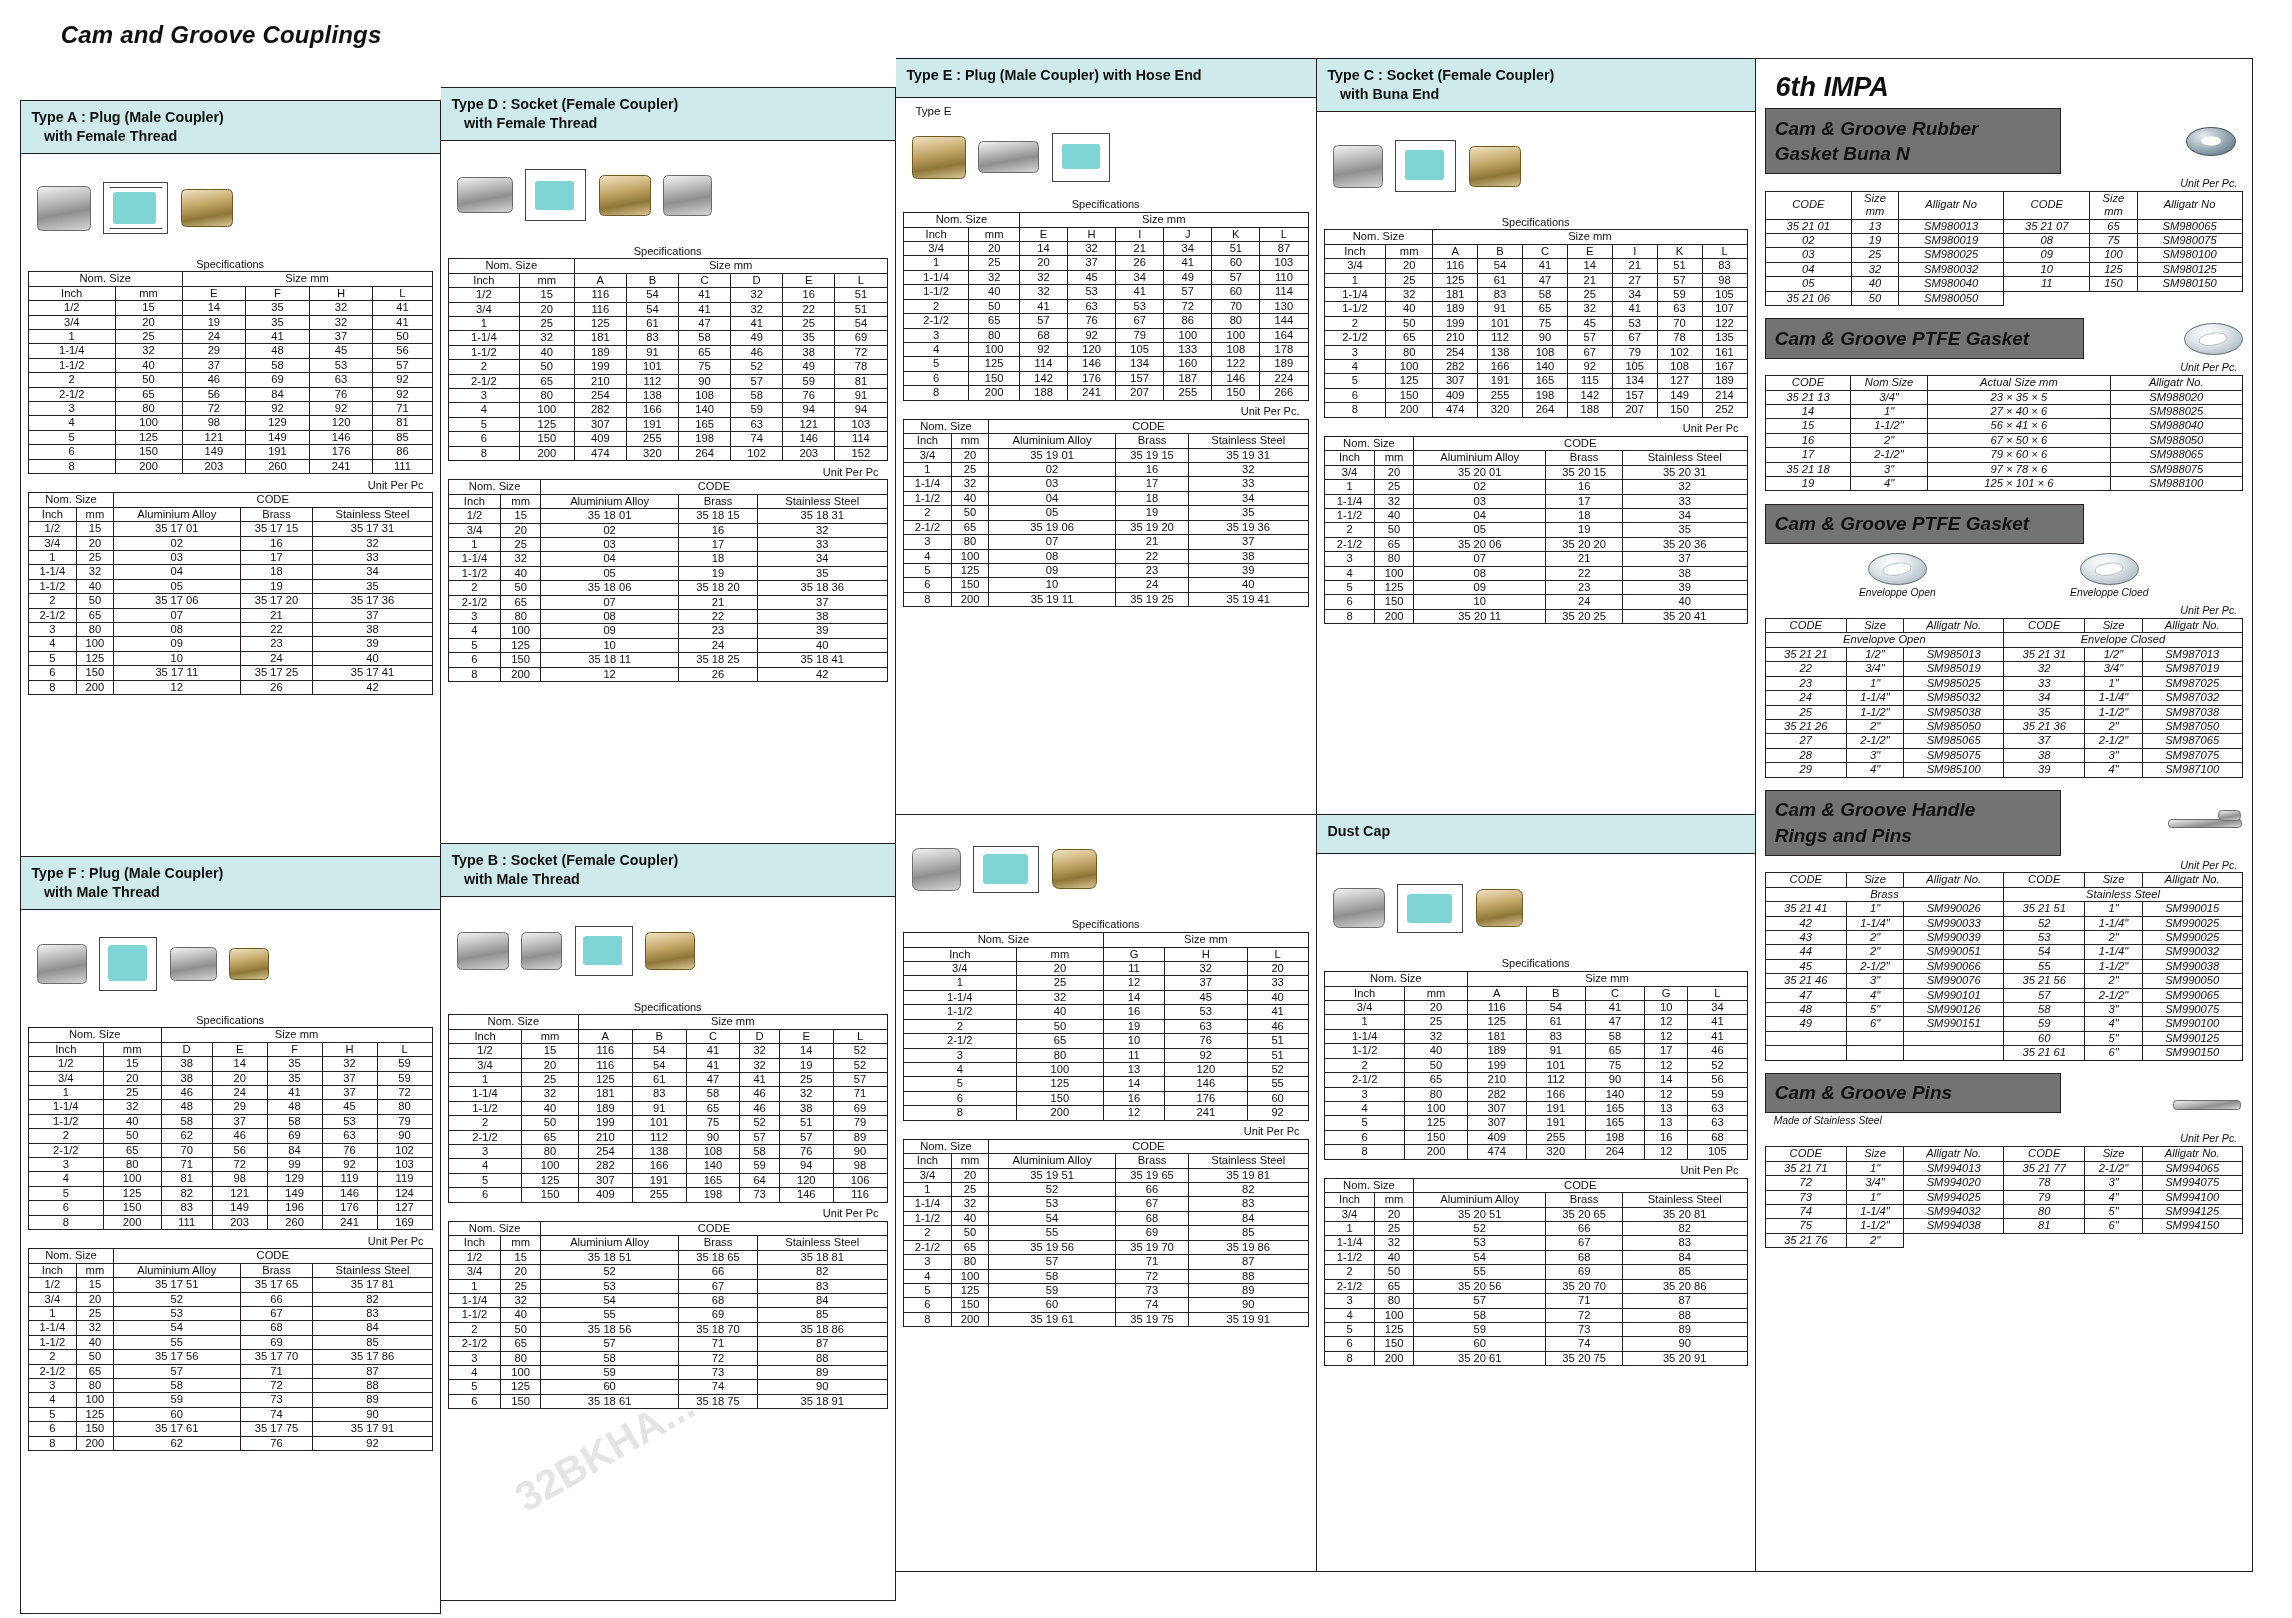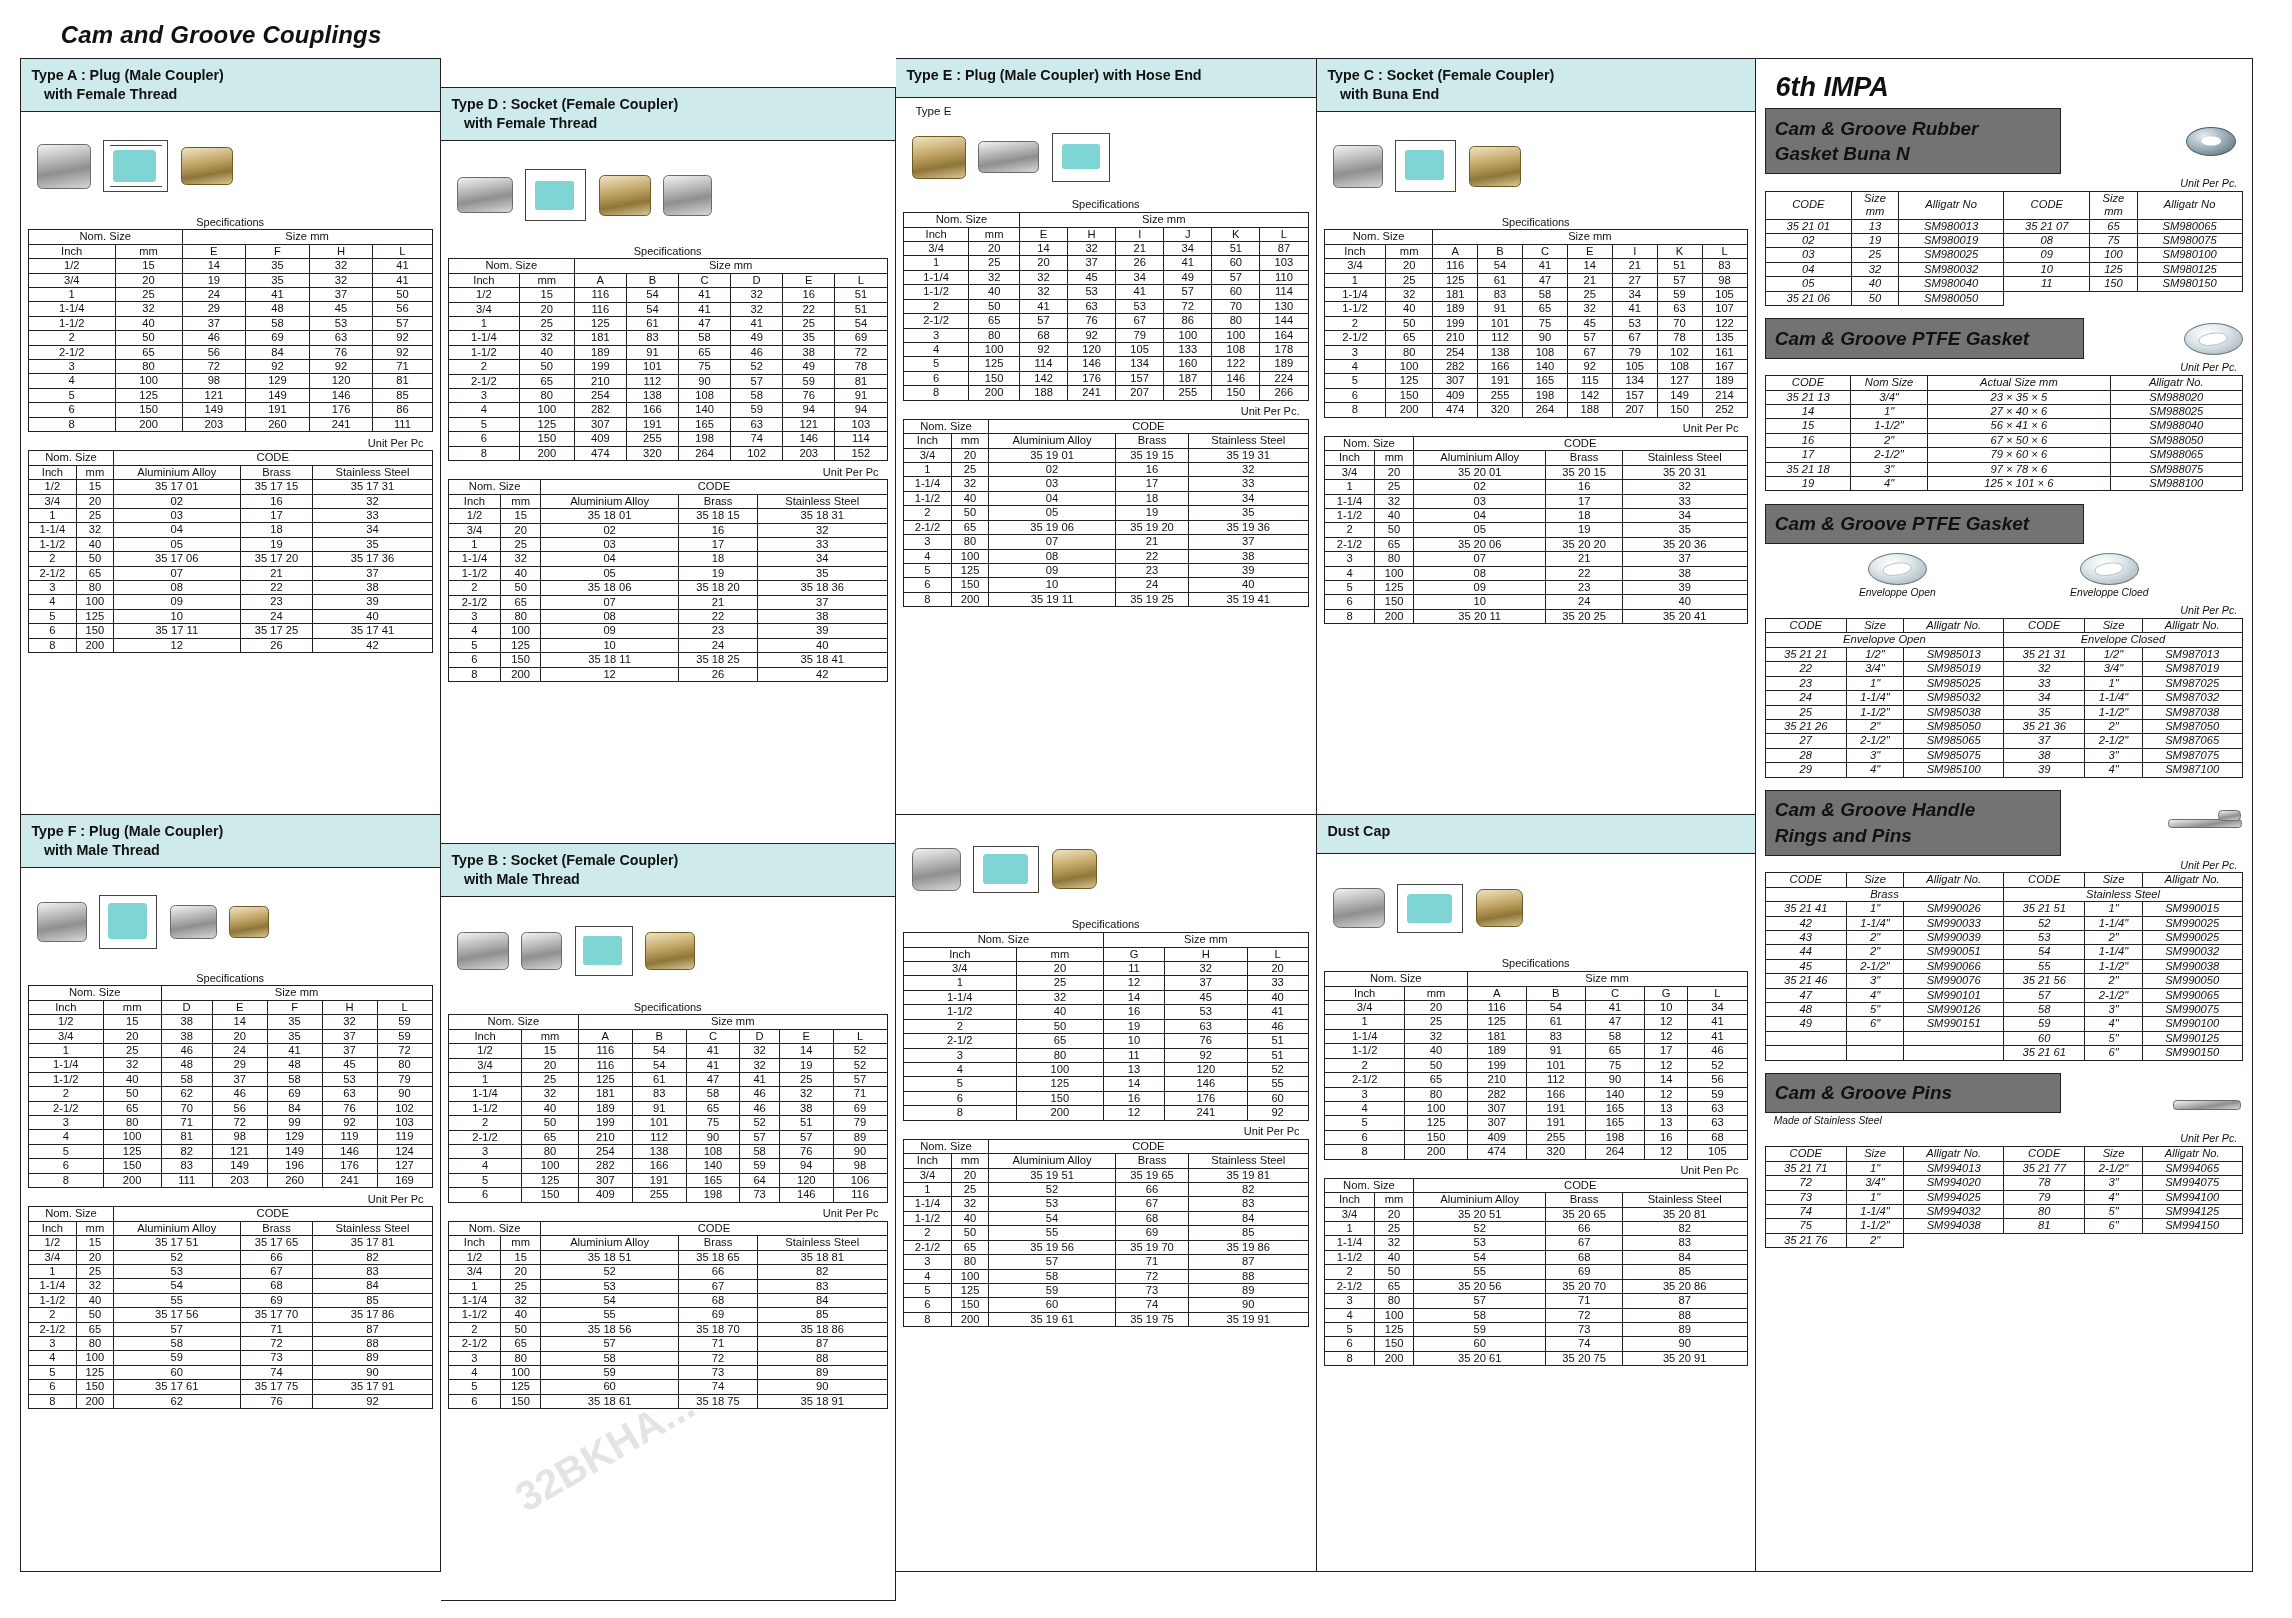--- a/index.html
+++ b/index.html
@@ -85,21 +85,21 @@
 <div id="page">
 
   <div class="pg-header">
     <div class="pg-title">Cam and Groove Couplings</div>
   </div>
 
   <div class="sheet">
 
     <div class="col colwrap" style="width:421px;">
 
-      <div class="panel" style="height:757px;">
+      <div class="panel" style="height:757px;margin-top:42px;">
         <div class="phead">
           <div>Type A : Plug (Male Coupler)</div>
           <div style="padding-left:12.5px">with Female Thread</div>
         </div>
         <div class="pbody">
           <div class="figrow">
             <div class="metal" style="width:52px;height:43px;border-radius:5.4px;"></div>
             <div class="diag" style="width:63px;height:50px;">
               <div class="teal" style="left:9px;top:9px;width:43px;height:32px;border-radius:3.6px;"></div>
               <div class="ln" style="left:5.4px;top:45px;width:52px;height:0.9px;"></div>

